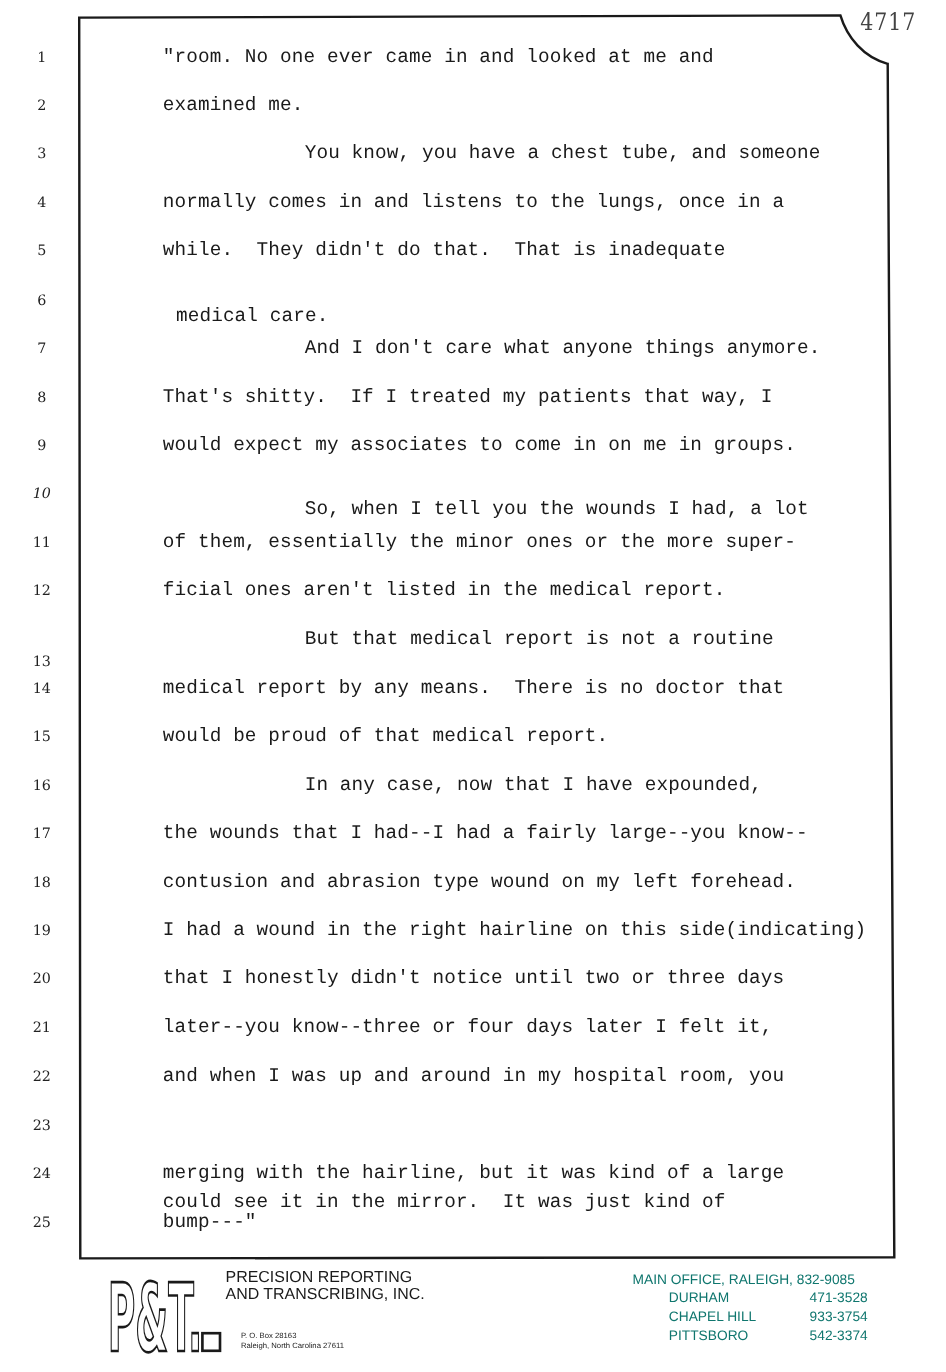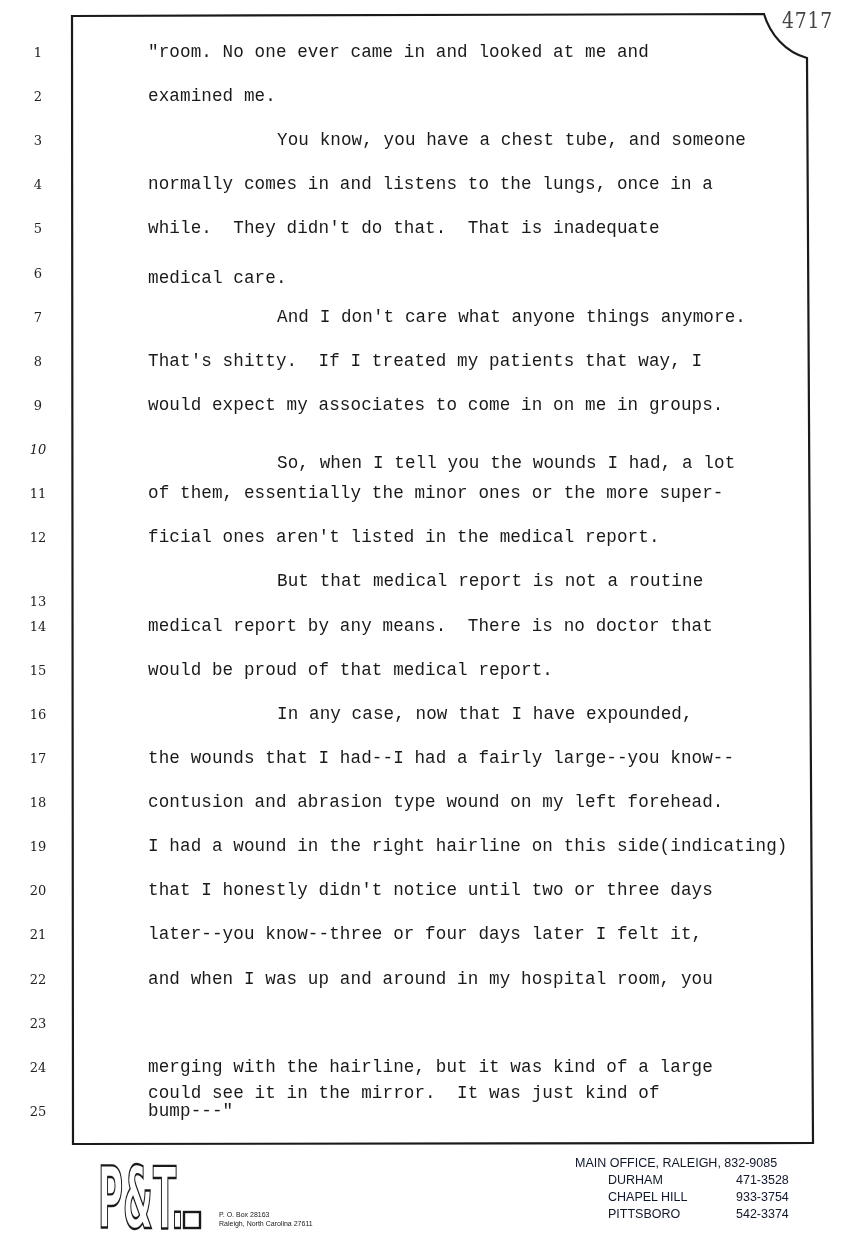--- a/index.html
+++ b/index.html
@@ -82,21 +82,21 @@
       font-family: "Liberation Sans", sans-serif;
       font-size: 7px;
       line-height: 9px;
       color: #1a1a1a;
     }
     .offices {
       position: absolute;
       left: 575px;
       top: 5px;
       font-family: "Liberation Sans", sans-serif;
-      color: #0f172a;
+      color: #0f766e;
     }
     .main-office {
       font-size: 12.5px;
       line-height: 16px;
       white-space: nowrap;
     }
     .office-row {
       display: flex;
       font-size: 12.5px;
       line-height: 16px;
@@ -141,21 +141,21 @@
     <div class="line-num" style="top: 1016px;">23</div>
     <div class="line-num" style="top: 1060px;">24</div>
     <div class="line-num" style="top: 1104px;">25</div>
   </div>
 <div id="transcript-body">
     <div class="text-line" style="top: 42px;">"room. No one ever came in and looked at me and</div>
     <div class="text-line" style="top: 86px;">examined me.</div>
     <div class="text-line" style="top: 130px; left: 277px;">You know, you have a chest tube, and someone</div>
     <div class="text-line" style="top: 174px;">normally comes in and listens to the lungs, once in a</div>
     <div class="text-line" style="top: 218px;">while.  They didn't do that.  That is inadequate</div>
-    <div class="text-line" style="top: 268px;">medical care.</div>
+    <div class="text-line" style="top: 278px; margin-left: 12px;">medical care.</div>
     <div class="text-line" style="top: 307px; left: 277px;">And I don't care what anyone things anymore.</div>
     <div class="text-line" style="top: 351px; text-align: right;">That's shitty.  If I treated my patients that way, I</div>
     <div class="text-line" style="top: 395px;">would expect my associates to come in on me in groups.</div>
     <div class="text-line" style="top: 439px; left: 277px; margin-top: 14px;">So, when I tell you the wounds I had, a lot</div>
     <div class="text-line" style="top: 483px;">of them, essentially the minor ones or the more super-</div>
     <div class="text-line" style="top: 527px;">ficial ones aren't listed in the medical report.</div>
     <div class="text-line" style="top: 571px; left: 277px;">But that medical report is not a routine</div>
     <div class="text-line" style="top: 616px;">medical report by any means.  There is no doctor that</div>
     <div class="text-line" style="top: 660px;">would be proud of that medical report.</div>
     <div class="text-line" style="top: 704px; left: 277px;">In any case, now that I have expounded,</div>
@@ -168,20 +168,24 @@
     <div class="text-line" style="top: 1067px; margin-top: 16px;">could see it in the mirror.  It was just kind of</div>
     <div class="text-line" style="top: 1057px;">merging with the hairline, but it was kind of a large</div>
     <div class="text-line" style="top: 1101px;">bump---"</div>
   </div>
 
 <div class="footer">
   <svg class="logo" width="110" height="82" viewBox="0 0 110 82">
     <text x="2" y="74" font-family="DejaVu Sans, sans-serif" font-weight="bold" font-size="86" textLength="86" lengthAdjust="spacingAndGlyphs" fill="#ffffff" stroke="#1a1a1a" stroke-width="2.4">P&amp;T.</text>
     <rect x="88" y="58" width="16" height="16" fill="#ffffff" stroke="#1a1a1a" stroke-width="2.4"></rect>
   </svg>
+  <div class="company-name">
+    <div>PRECISION REPORTING</div>
+    <div>AND TRANSCRIBING, INC.</div>
+  </div>
   <div class="company-address">
     <div>P. O. Box 28163</div>
     <div>Raleigh, North Carolina  27611</div>
   </div>
   <div class="offices">
     <div class="main-office">MAIN OFFICE, RALEIGH, 832-9085</div>
     <div class="office-row">
       <span class="office-city">DURHAM</span>
       <span>471-3528</span>
     </div>

